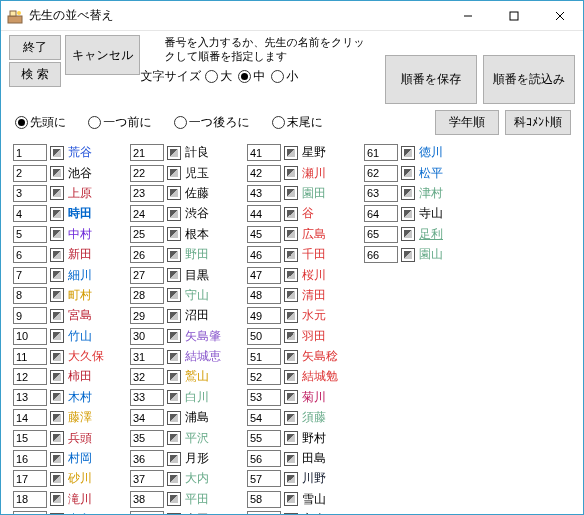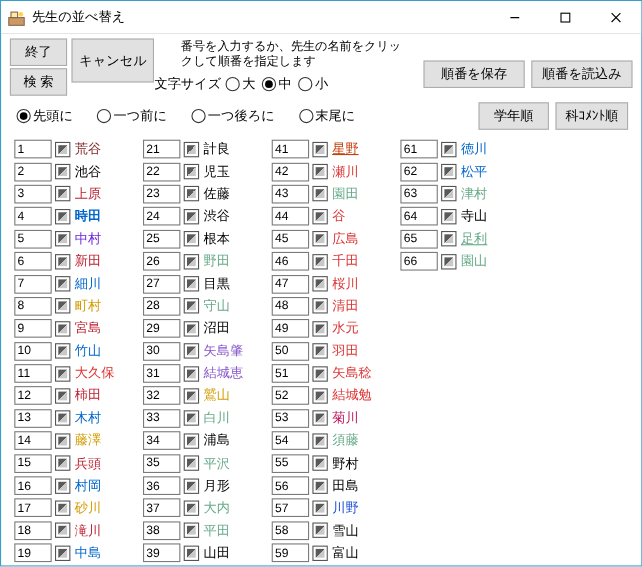--- a/index.html
+++ b/index.html
@@ -74,21 +74,21 @@
   .radio { display:inline-flex; align-items:center; gap:2px; margin:0 2px; }
   .radio .circ {
     width:13px; height:13px; border:1px solid #333; border-radius:50%;
     display:inline-flex; align-items:center; justify-content:center;
   }
   .radio .dot { width:7px;height:7px;border-radius:50%;background:#000; }
   .longbtns { display:flex; gap:6px; margin-left:auto; margin-top:20px;}
   .longbtn {
     background:#e1e1e1;
     border:1px solid #adadad;
-    padding:3px 6px;
+    padding:15px 6px;
     min-width:92px;
     text-align:center;
     font-size:12px;
   }
 
   
   .posrow {
     display:flex;
     align-items:center;
     padding:6px 12px;
@@ -217,21 +217,21 @@
   </div>
 </div>
 
 <div class="listarea">
   <div class="col" id="col0">
       <div class="row">
         <input class="numinput" value="1" style="">
         <span class="iconsq">
           <span class="inner"></span>
         </span>
-        <span class="name" style="color: #7f1d1d; text-align: center;">荒谷</span>
+        <span class="name" style="color: #1d4ed8; text-align: center;">荒谷</span>
       </div>
       <div class="row">
         <input class="numinput" value="2" style="">
         <span class="iconsq">
           <span class="inner"></span>
         </span>
         <span class="name" style="color: rgb(0, 0, 0);">池谷</span>
       </div>
       <div class="row">
         <input class="numinput" value="3" style="">
@@ -495,21 +495,21 @@
         <input class="numinput" value="40" style="">
         <span class="name" style="color: rgb(102, 170, 136);">国山</span>
       </div>
     </div>
   <div class="col" id="col2">
       <div class="row">
         <input class="numinput" value="41" style="">
         <span class="iconsq">
           <span class="inner"></span>
         </span>
-        <span class="name" style="color: #c2410c; text-decoration: underline;">星野</span>
+        <span class="name" style="color: #000000;">星野</span>
       </div>
       <div class="row">
         <input class="numinput" value="42" style="">
         <span class="iconsq">
           <span class="inner"></span>
         </span>
         <span class="name" style="color: rgb(221, 51, 51);">瀬川</span>
       </div>
       <div class="row">
         <input class="numinput" value="43" style="">
@@ -607,21 +607,21 @@
         <span class="iconsq">
           <span class="inner"></span>
         </span>
         <span class="name" style="color: rgb(0, 0, 0);">田島</span>
       </div>
       <div class="row">
         <input class="numinput" value="57" style="">
         <span class="iconsq">
           <span class="inner"></span>
         </span>
-        <span class="name" style="color: #1d4ed8;">川野</span>
+        <span class="name" style="color: #0f172a;">川野</span>
       </div>
       <div class="row">
         <input class="numinput" value="58" style="">
         <span class="iconsq">
           <span class="inner"></span>
         </span>
         <span class="name" style="color: rgb(0, 0, 0);">雪山</span>
       </div>
       <div class="row">
         <input class="numinput" value="59" style="">

